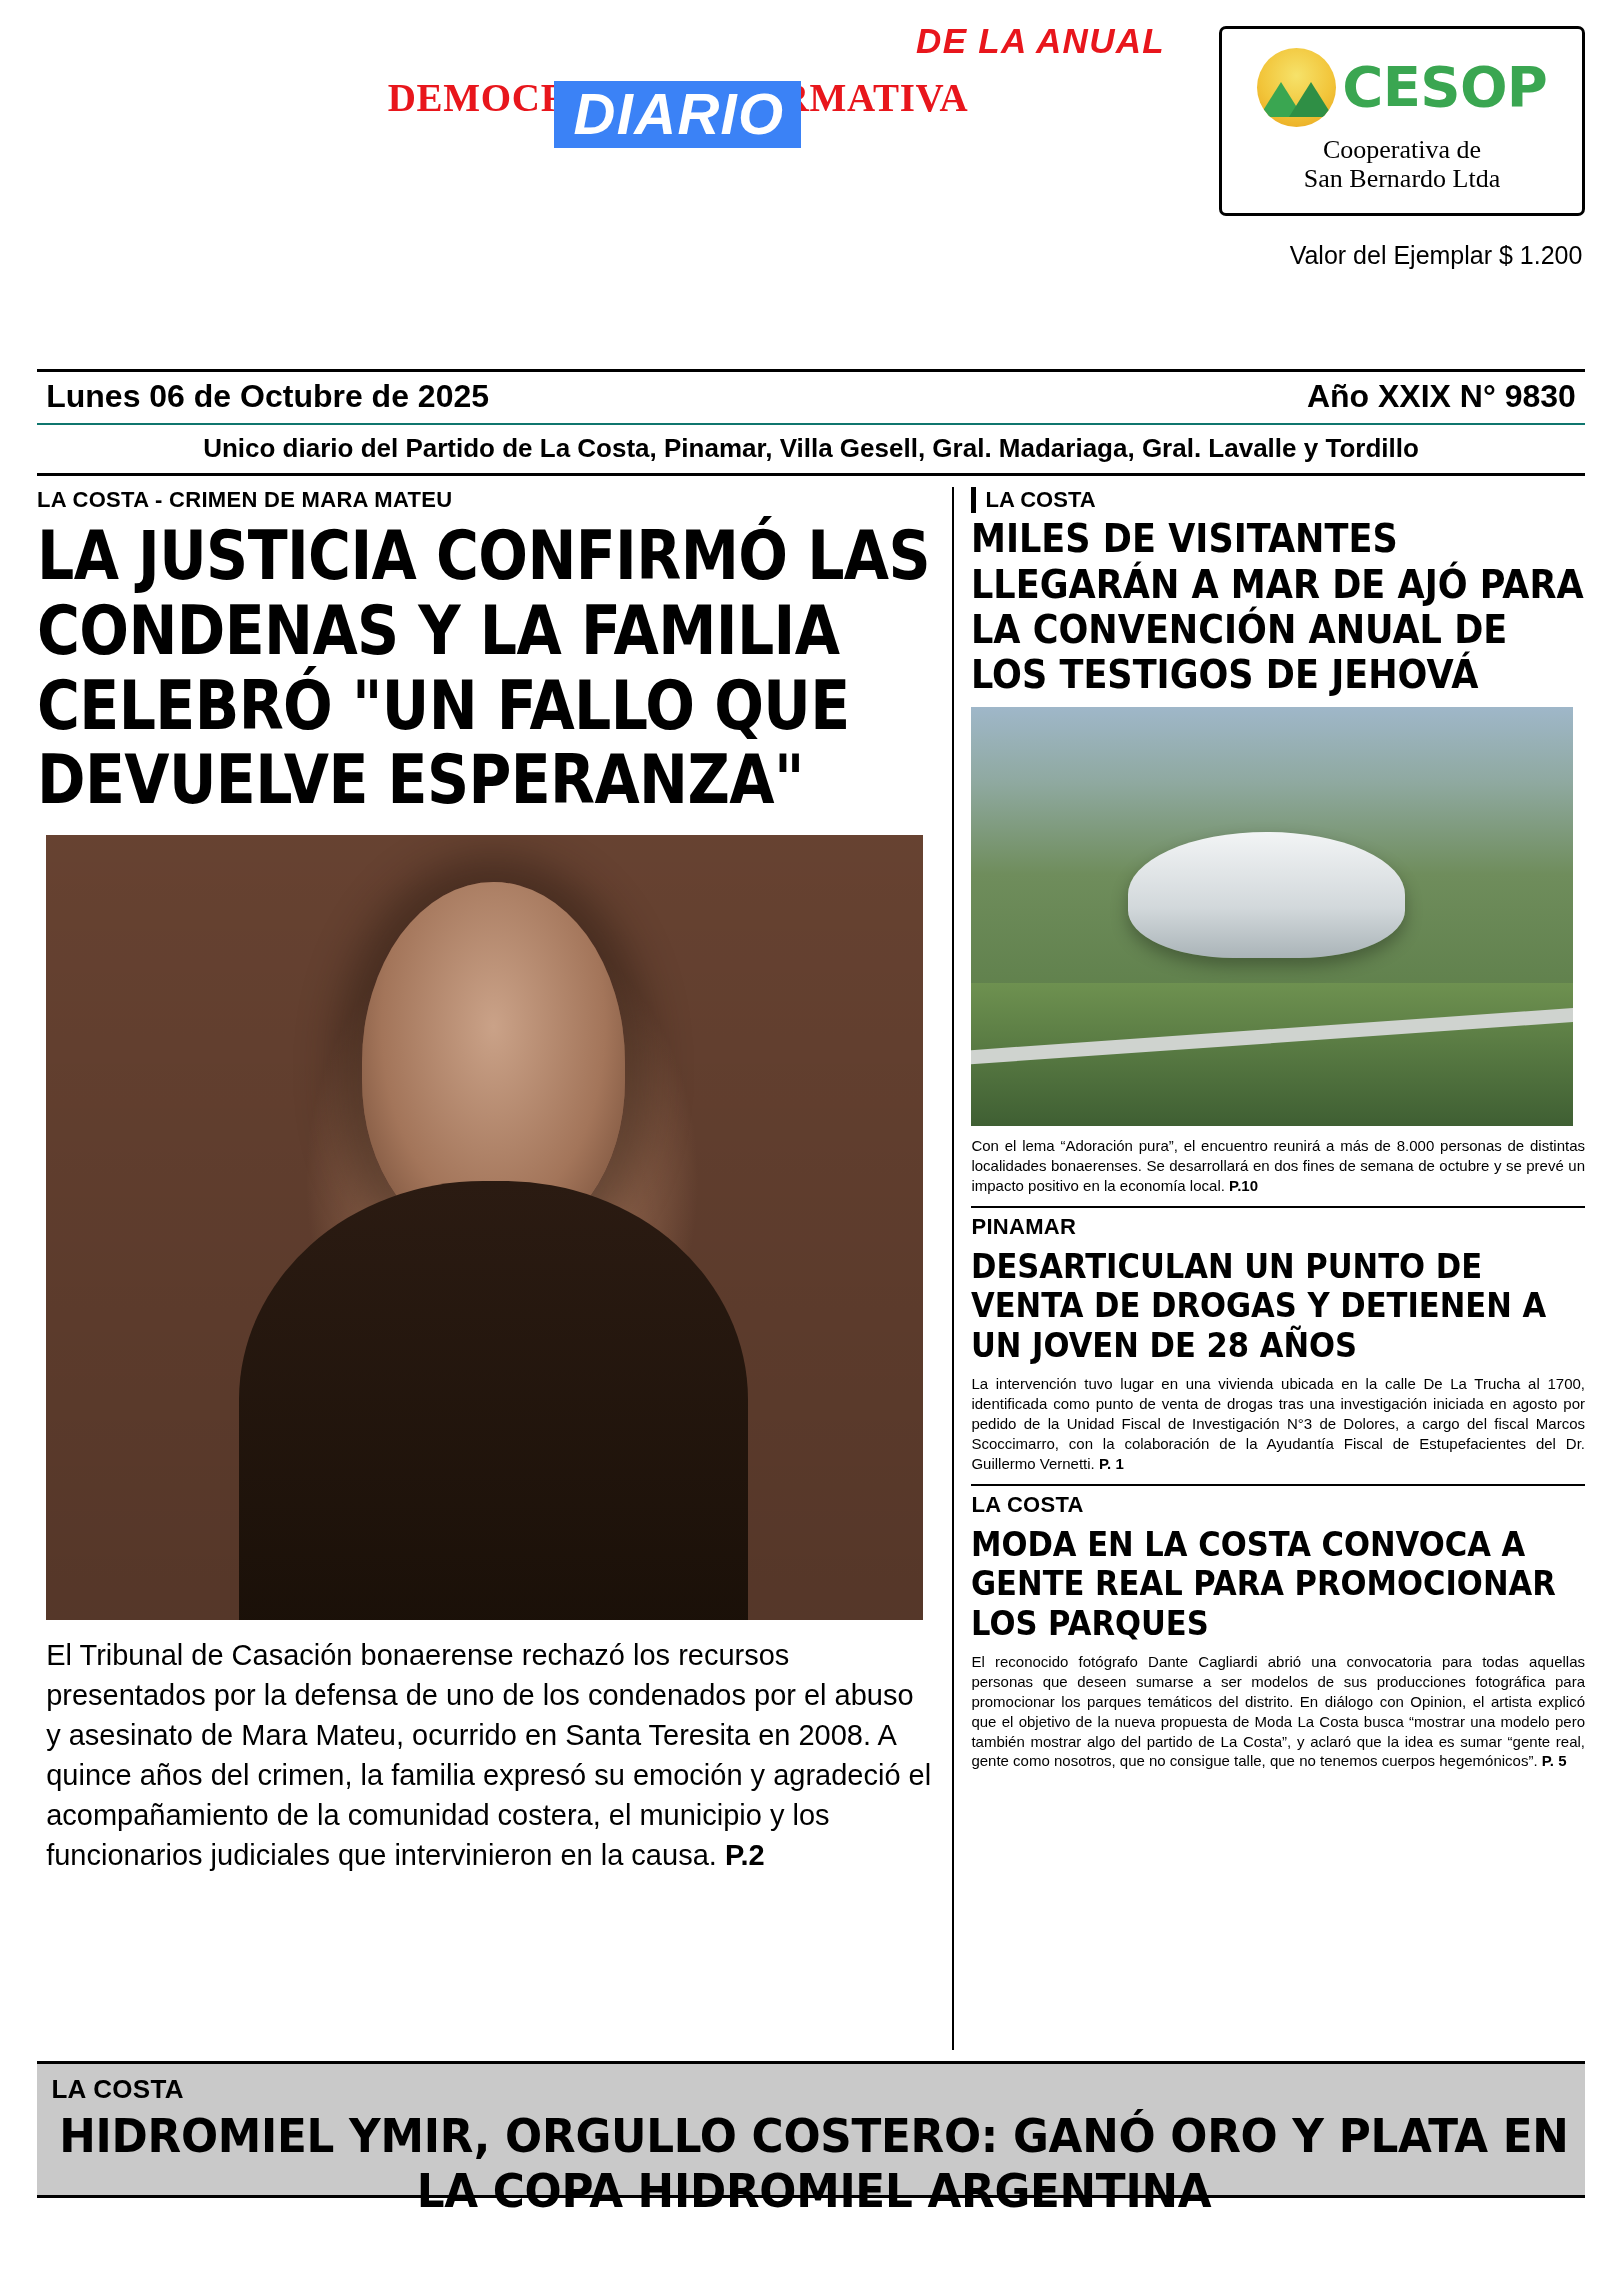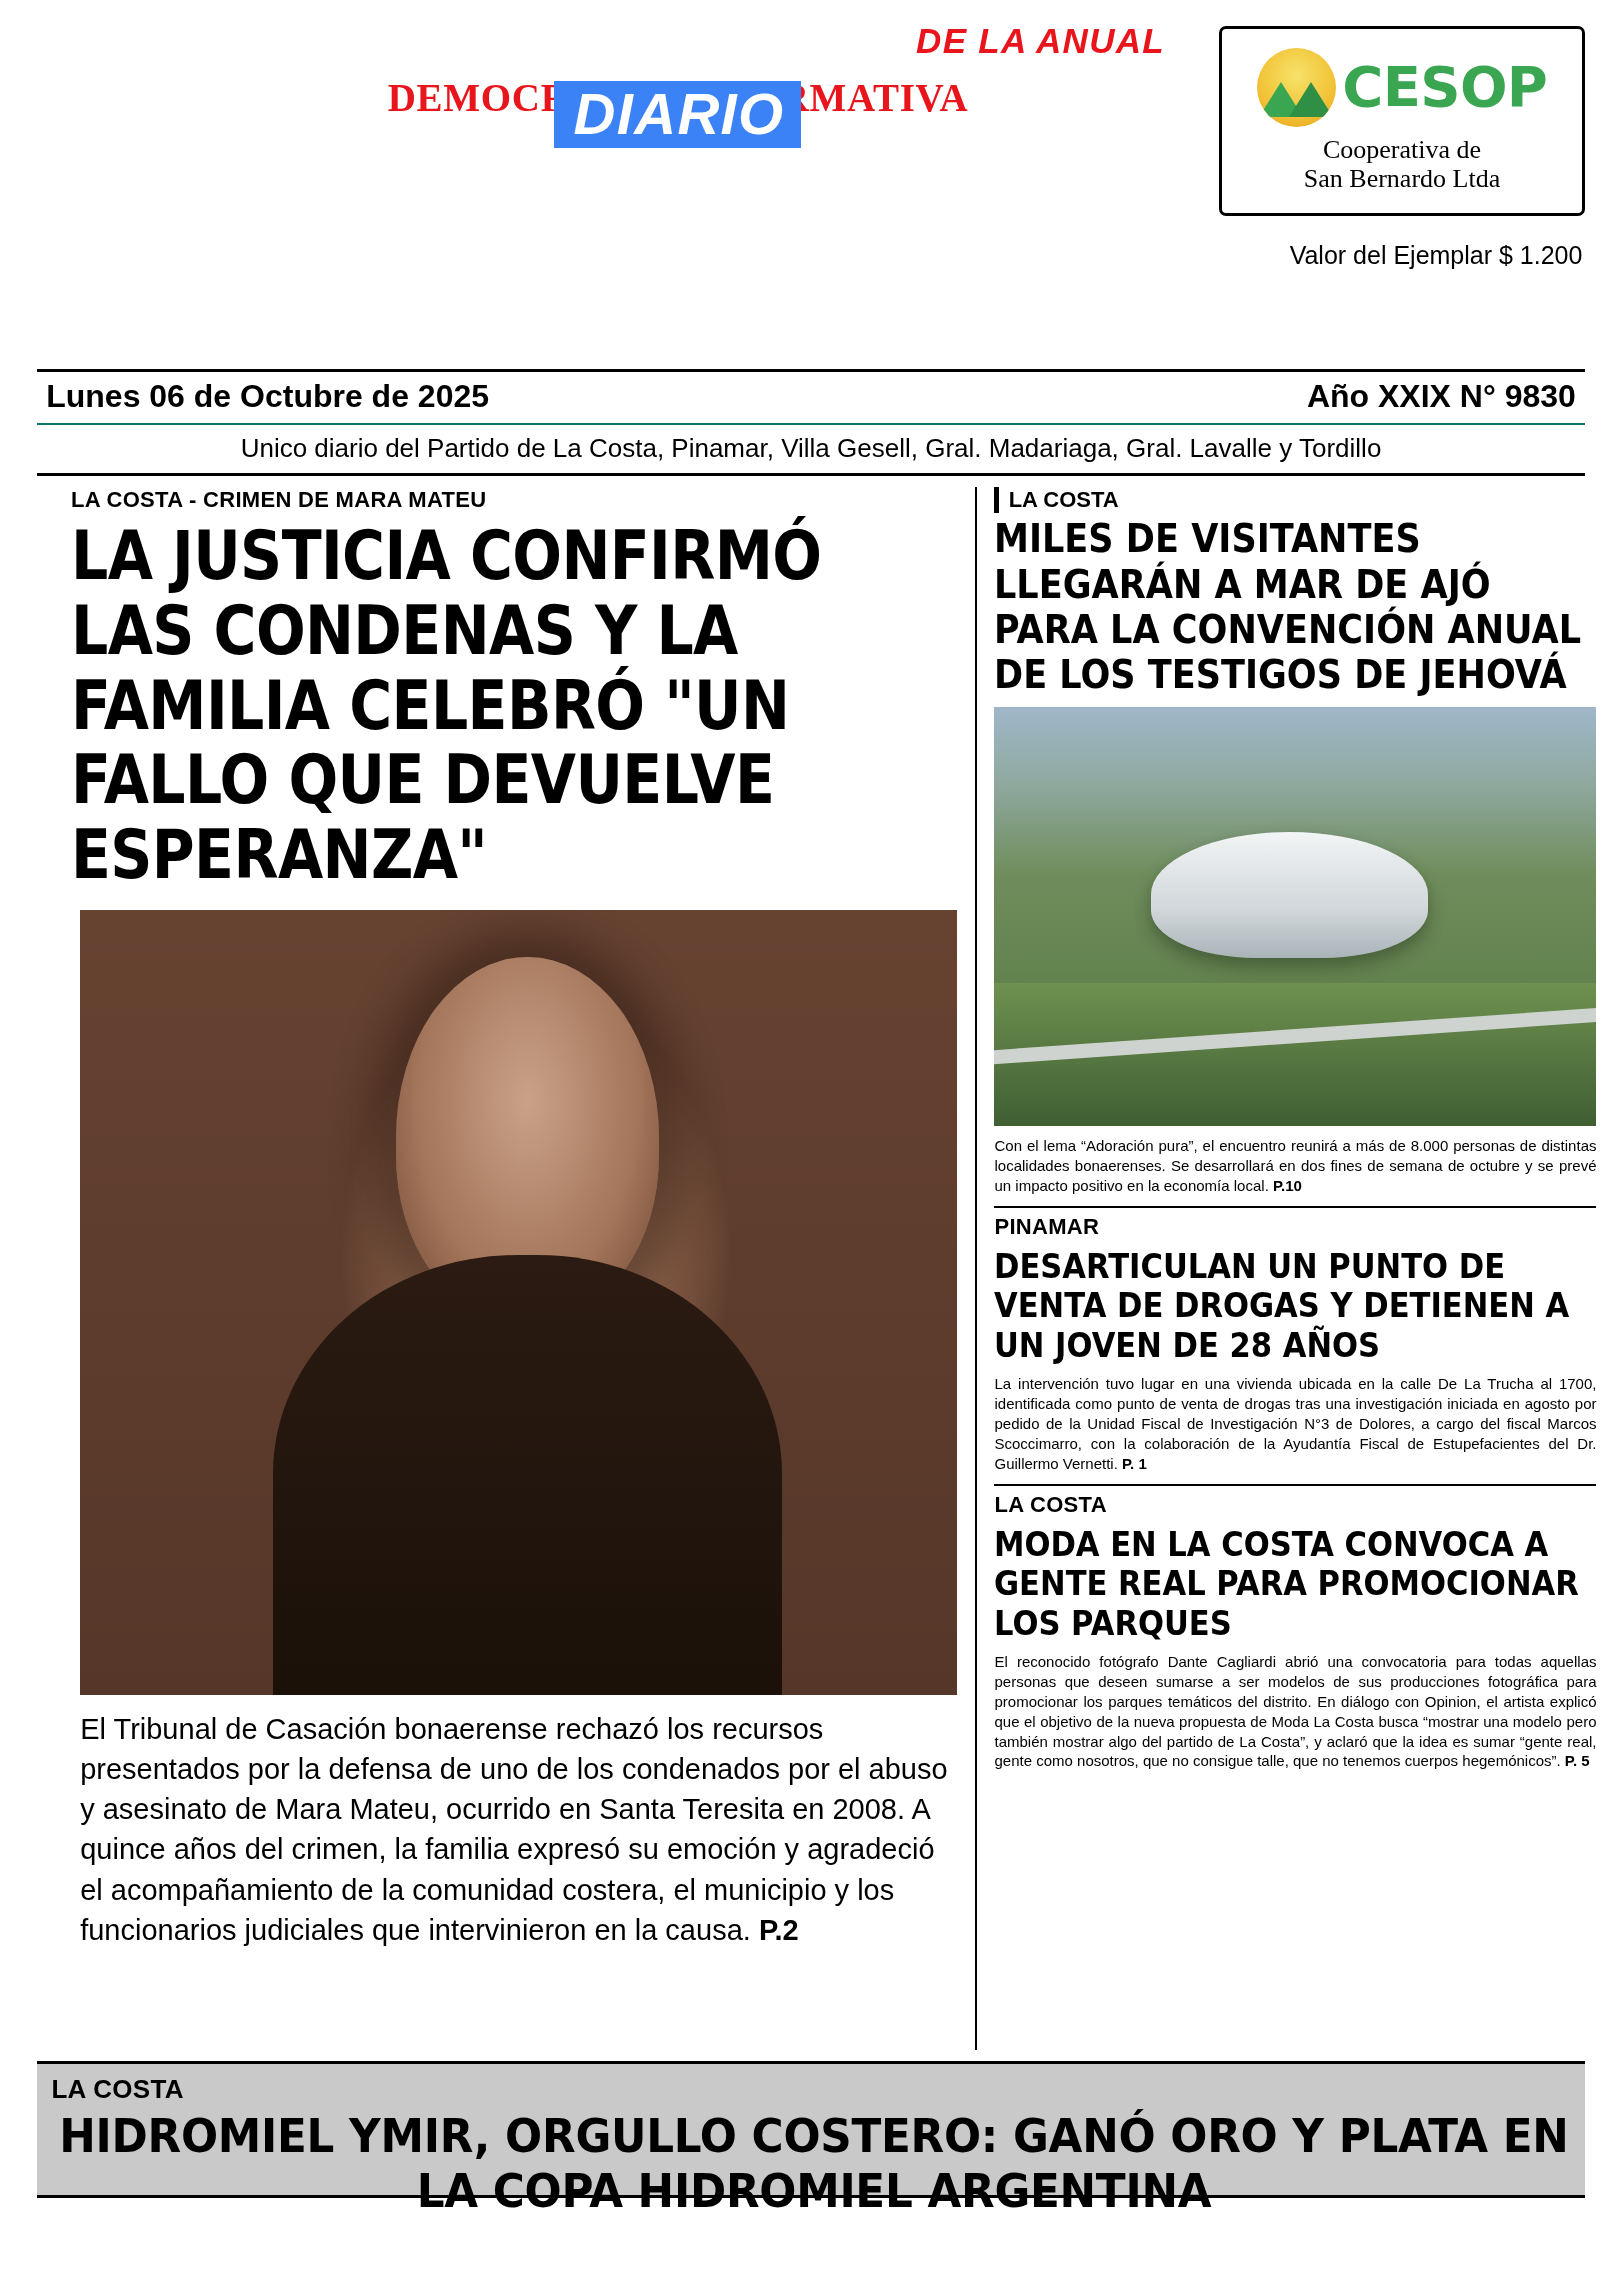--- a/index.html
+++ b/index.html
@@ -148,32 +148,31 @@
     padding: 6.5px 9.2px 7.9px 9.2px;
     margin-top: 2.6px;
   }
   .datebar .date, .datebar .issue {
     font-weight: bold;
     font-size: 32px;
   }
   .subbar {
     border-bottom: 3.3px solid #000;
     padding: 7.9px 9.2px 9.2px 9.2px;
-    font-weight: normal;
+    font-weight: bold;
     font-size: 26px;
     text-align: center;
   }
 
   
   .content {
     display: flex;
     gap: 0;
     margin-top: 10.5px;
     height: 1563px;
-    margin-left: 34px;
   }
   .col-left { width: 916px; padding-right: 18.3px; }
   .col-right {
     width: 633px;
     border-left: 2.6px solid #000;
     padding-left: 17px;
   }
 
   .kicker {
     font-weight: bold;

